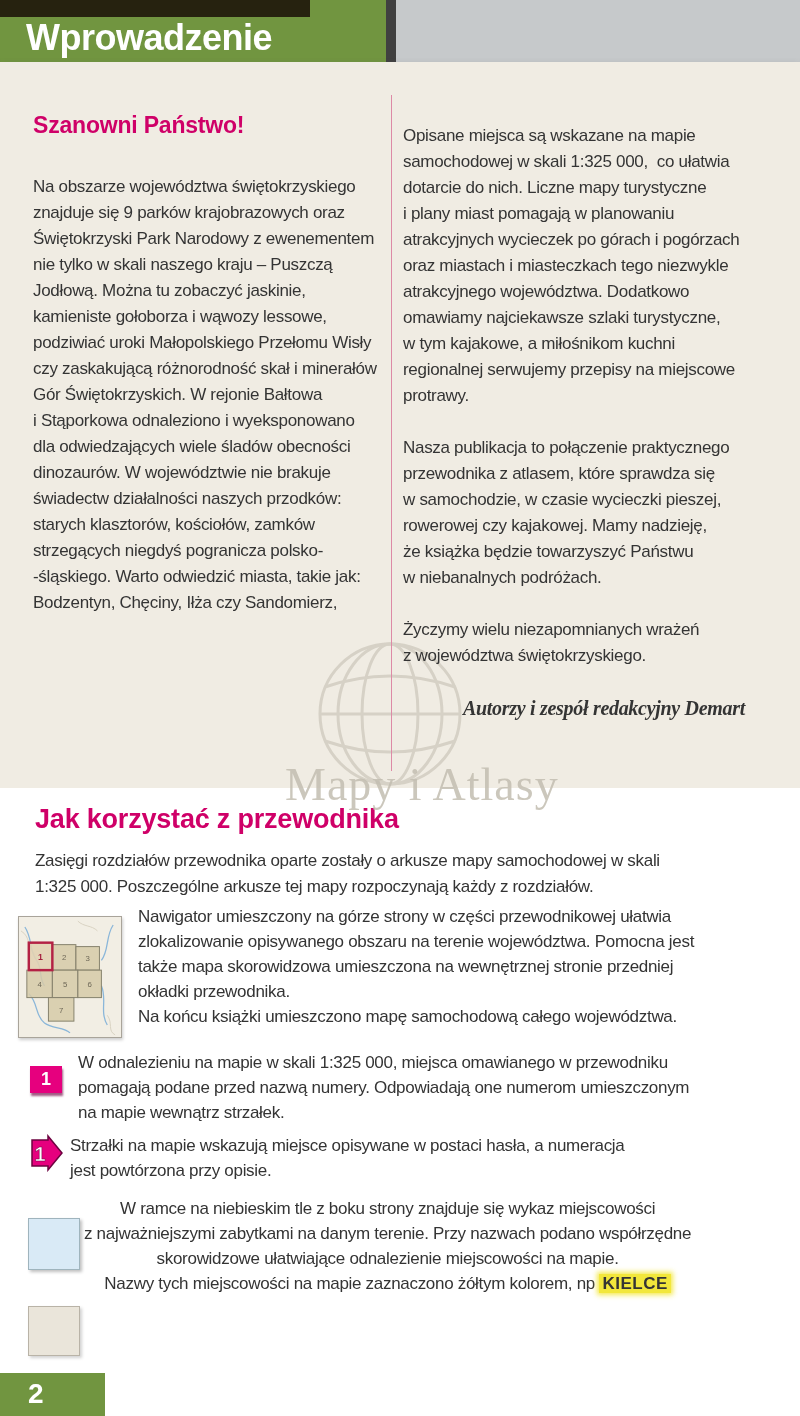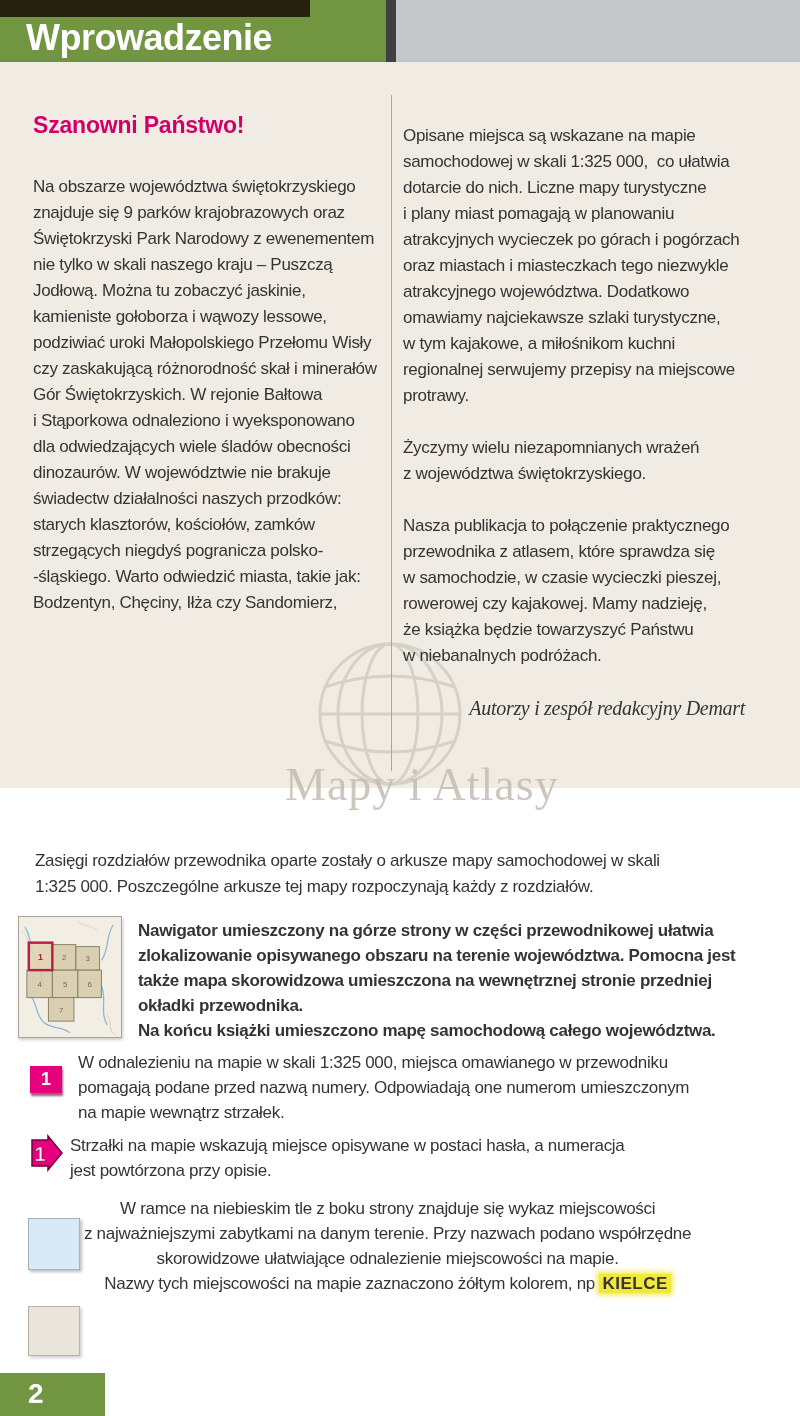--- a/index.html
+++ b/index.html
@@ -50,32 +50,32 @@
   .col{position:absolute;z-index:3;font-size:17px;line-height:26px;letter-spacing:-0.3px;margin-top:28px;}
   .col-left{left:33px;top:22px;width:362px;}
   .col-right{left:403px;top:33px;width:390px;}
   .greeting-heading{
     font-size:23px;font-weight:bold;color:var(--heading-pink);
     letter-spacing:-0.2px;margin-bottom:36px;
   }
   .col p{white-space:pre;margin:0 0 26px 0;}
   .lead-italic{font-family:"Liberation Serif", serif;font-style:italic;font-size:18px;}
   .signature{
-    font-family:"Liberation Serif", serif;font-style:italic;font-weight:400;
+    font-family:"Liberation Serif", serif;font-style:italic;font-weight:700;
     font-size:20px;text-align:right;padding-right:48px;margin-top:10px;white-space:pre;
   }
   
   .howto-section{position:absolute;left:0;top:788px;width:800px;height:628px;background:#ffffff;}
   .howto-heading{
     position:absolute;left:35px;top:16px;
     font-size:27px;font-weight:bold;color:var(--heading-pink);letter-spacing:-0.2px;
   }
   .howto-text{position:absolute;white-space:pre;font-size:17px;line-height:25px;letter-spacing:-0.3px;}
   .howto-intro{left:35px;top:60px;line-height:26px;}
-  .item-text-0{left:138px;top:130px;font-weight:bold;}
+  .item-text-0{left:138px;top:116px;}
   .item-text-1{left:78px;top:262px;}
   .item-text-2{left:70px;top:345px;}
   .item-text-3{left:84px;top:408px;text-align:center;}
   .item-text-4{left:84px;top:522px;}
   
   .navigator-thumb{
     position:absolute;left:18px;top:128px;width:104px;height:122px;
     border:1px solid #a9a49a;background:#f2eee4;box-shadow:1px 2px 3px rgba(0,0,0,0.2);
   }
   
@@ -168,33 +168,34 @@
 samochodowej w skali 1:325 000,  co ułatwia
 dotarcie do nich. Liczne mapy turystyczne
 i plany miast pomagają w planowaniu
 atrakcyjnych wycieczek po górach i pogórzach
 oraz miastach i miasteczkach tego niezwykle
 atrakcyjnego województwa. Dodatkowo
 omawiamy najciekawsze szlaki turystyczne,
 w tym kajakowe, a miłośnikom kuchni
 regionalnej serwujemy przepisy na miejscowe
 protrawy.</p>
-      <p>Życzymy wielu niezapomnianych wrażeń
-z województwa świętokrzyskiego.</p>
       <p>Nasza publikacja to połączenie praktycznego
 przewodnika z atlasem, które sprawdza się
 w samochodzie, w czasie wycieczki pieszej,
 rowerowej czy kajakowej. Mamy nadzieję,
 że książka będzie towarzyszyć Państwu
 w niebanalnych podróżach.</p>
+      <p>Życzymy wielu niezapomnianych wrażeń
+z województwa świętokrzyskiego.</p>
       <div class="signature">Autorzy i zespół redakcyjny Demart</div>
     </div>
   </section>
 
   <section class="howto-section">
+    <h2 class="howto-heading">Jak korzystać z przewodnika</h2>
     <div class="howto-text howto-intro">Zasięgi rozdziałów przewodnika oparte zostały o arkusze mapy samochodowej w skali
 1:325 000. Poszczególne arkusze tej mapy rozpoczynają każdy z rozdziałów.</div>
 
     <svg class="navigator-thumb" viewBox="0 0 104 122" width="104" height="122">
       <rect x="0" y="0" width="104" height="122" fill="#f2eee4"></rect>
       <g fill="none" stroke="#d8d2c2" stroke-width="1">
         <path d="M2,14 C12,20 8,30 16,38"></path>
         <path d="M90,100 C96,108 90,116 98,120"></path>
         <path d="M60,4 C66,10 74,8 80,14"></path>
       </g>

